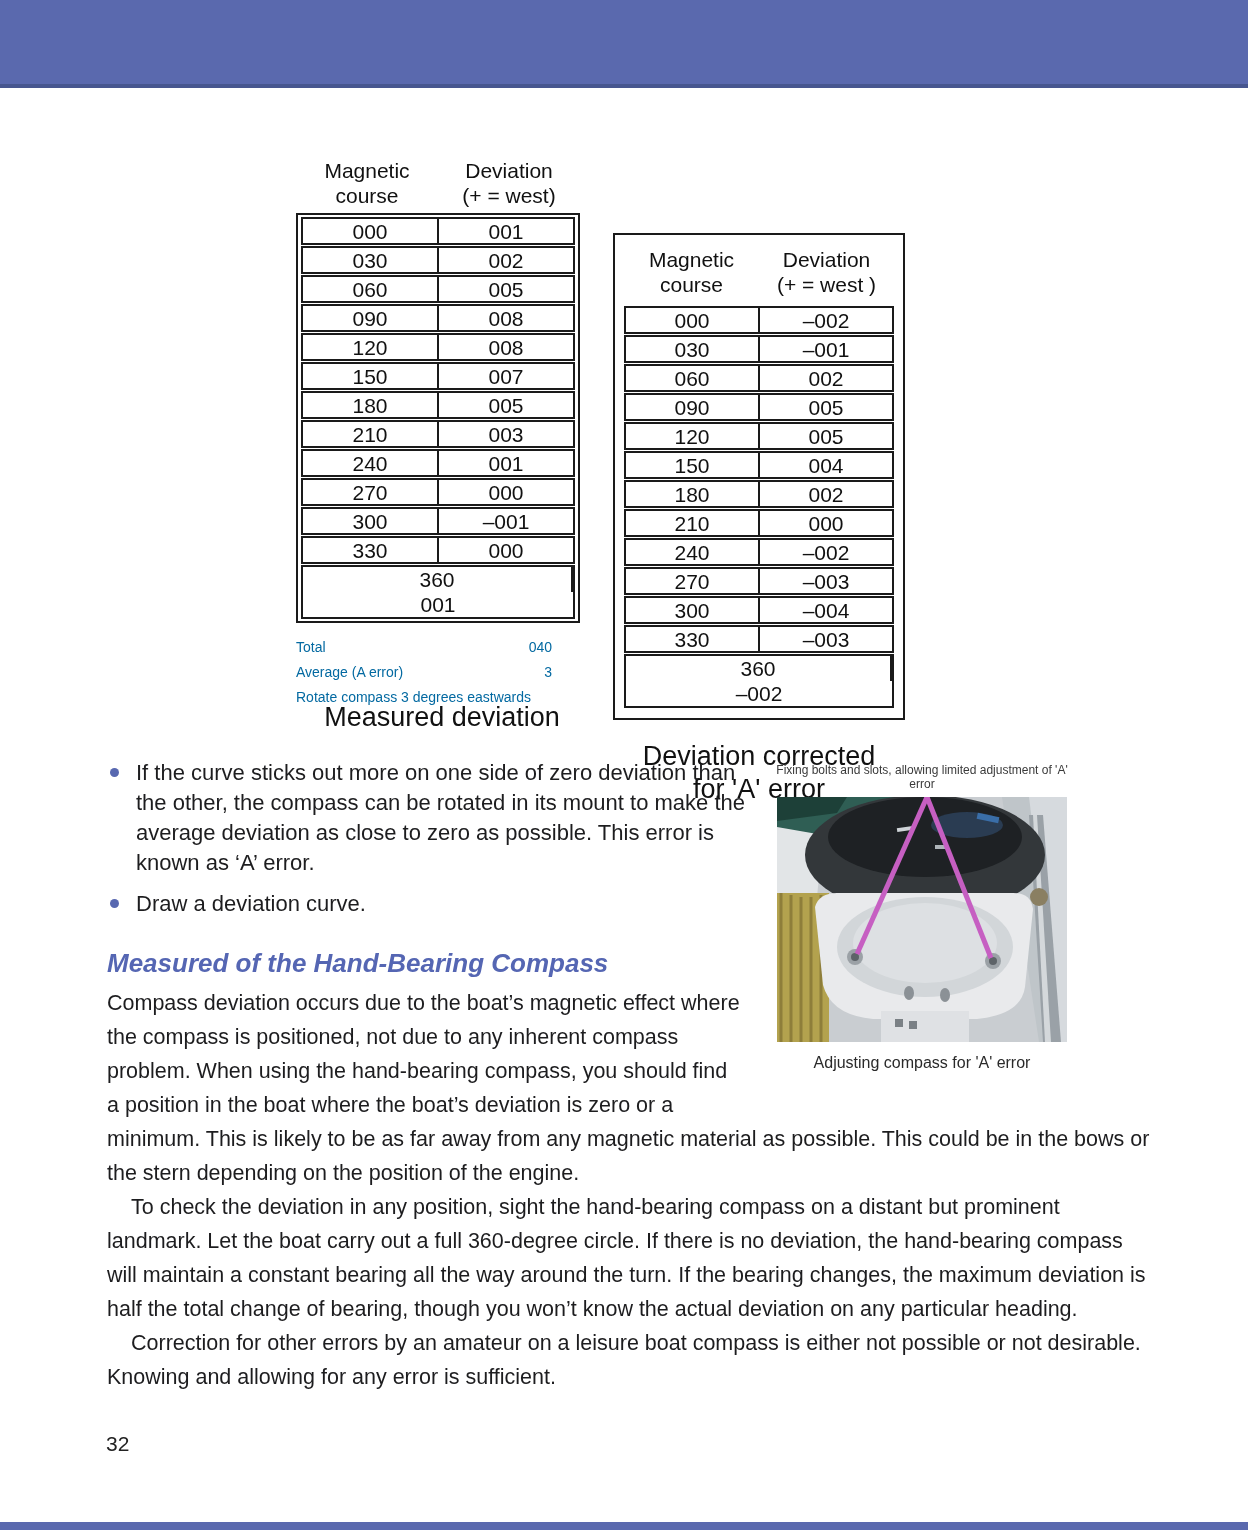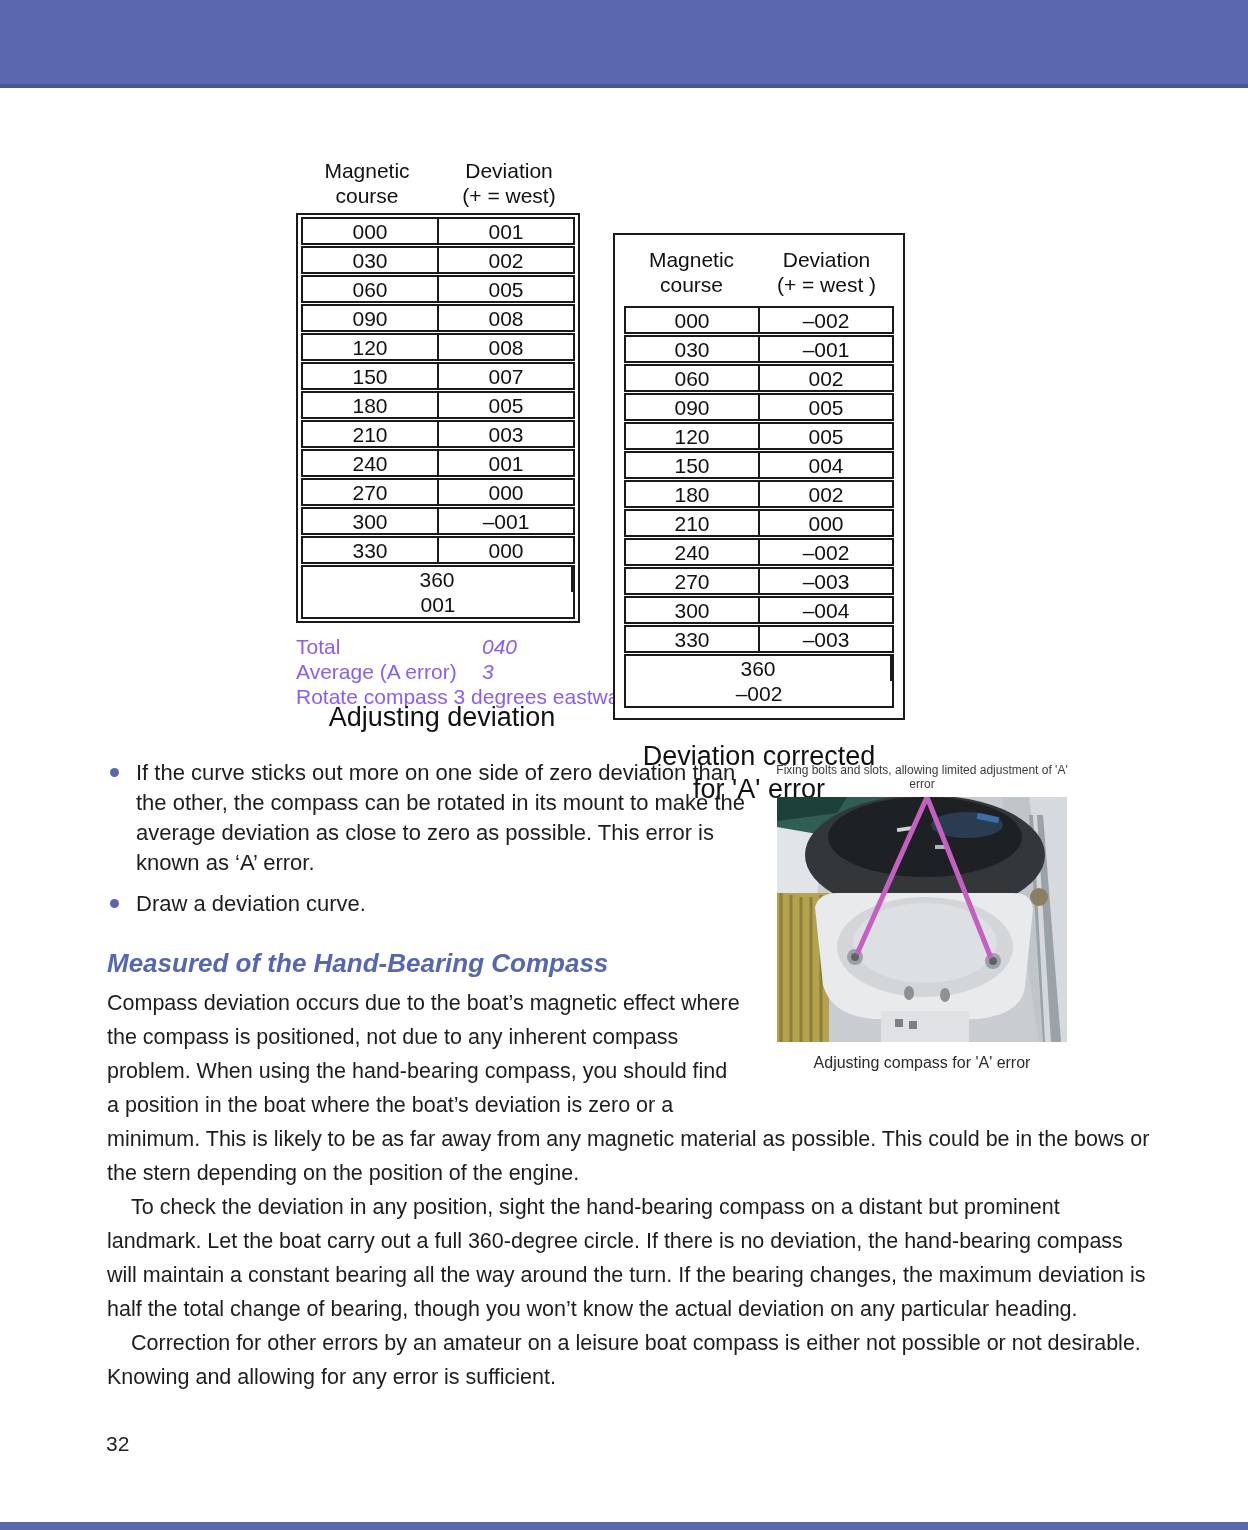--- a/index.html
+++ b/index.html
@@ -19,23 +19,23 @@
   .thead-row{display:flex;text-align:center;font-size:21px;line-height:25px;}
   .thead-col{flex:1;}
   .tbox{border:2px solid var(--tline);padding:2px 3px;background:#fff;}
   .trow{display:flex;border:2px solid var(--tline);margin-bottom:1px;}
   .trow:last-child{margin-bottom:0;flex-direction:column;}
   .tcell{flex:1;text-align:center;height:24px;line-height:25px;font-size:21px;overflow:hidden;}
   .tcell:first-child{border-right:2px solid var(--tline);}
 
   .measured-block{position:absolute;left:296px;top:158px;width:284px;}
   .measured-block .tbox{margin-top:5px;}
-  .mfoot{margin-top:12px;font-size:21px;line-height:24px;color:#8b5cf6;}
+  .mfoot{margin-top:12px;font-size:14px;line-height:24px;color:#0369a1;}
   .foot-line{position:relative;height:25px;white-space:nowrap;}
-  .foot-value{position:absolute;left:186px;width:70px;text-align:left;font-style:italic;}
+  .foot-value{position:absolute;left:186px;width:70px;text-align:right;}
   .mcaption{position:absolute;left:296px;top:702px;width:292px;text-align:center;
             font-size:27px;color:#111;}
 
   .corrected-block{position:absolute;left:613px;top:233px;width:292px;}
   .corrected-box{border:2px solid var(--tline);padding:12px 9px 10px 9px;background:#fff;}
   .corrected-box .thead-row{margin-bottom:9px;}
   .ccaption{margin-top:20px;text-align:center;font-size:27px;line-height:33px;color:#111;}
 
   
   .bullets{position:absolute;left:108px;top:758px;width:655px;list-style:none;}
@@ -138,21 +138,21 @@
         <span>Total</span>
         <span class="foot-value">040</span>
       </div>
       <div class="foot-line">
         <span>Average (A error)</span>
         <span class="foot-value">3</span>
       </div>
       <div class="foot-line">Rotate compass 3 degrees eastwards</div>
     </div>
   </div>
-  <div class="mcaption tbl-font">Adjusting deviation</div>
+  <div class="mcaption tbl-font">Measured deviation</div>
 
   <div class="corrected-block tbl-font">
     <div class="corrected-box">
       <div class="thead-row">
         <div class="thead-col">
           <div>Magnetic</div>
           <div>course</div>
         </div>
         <div class="thead-col">
           <div>Deviation</div>

